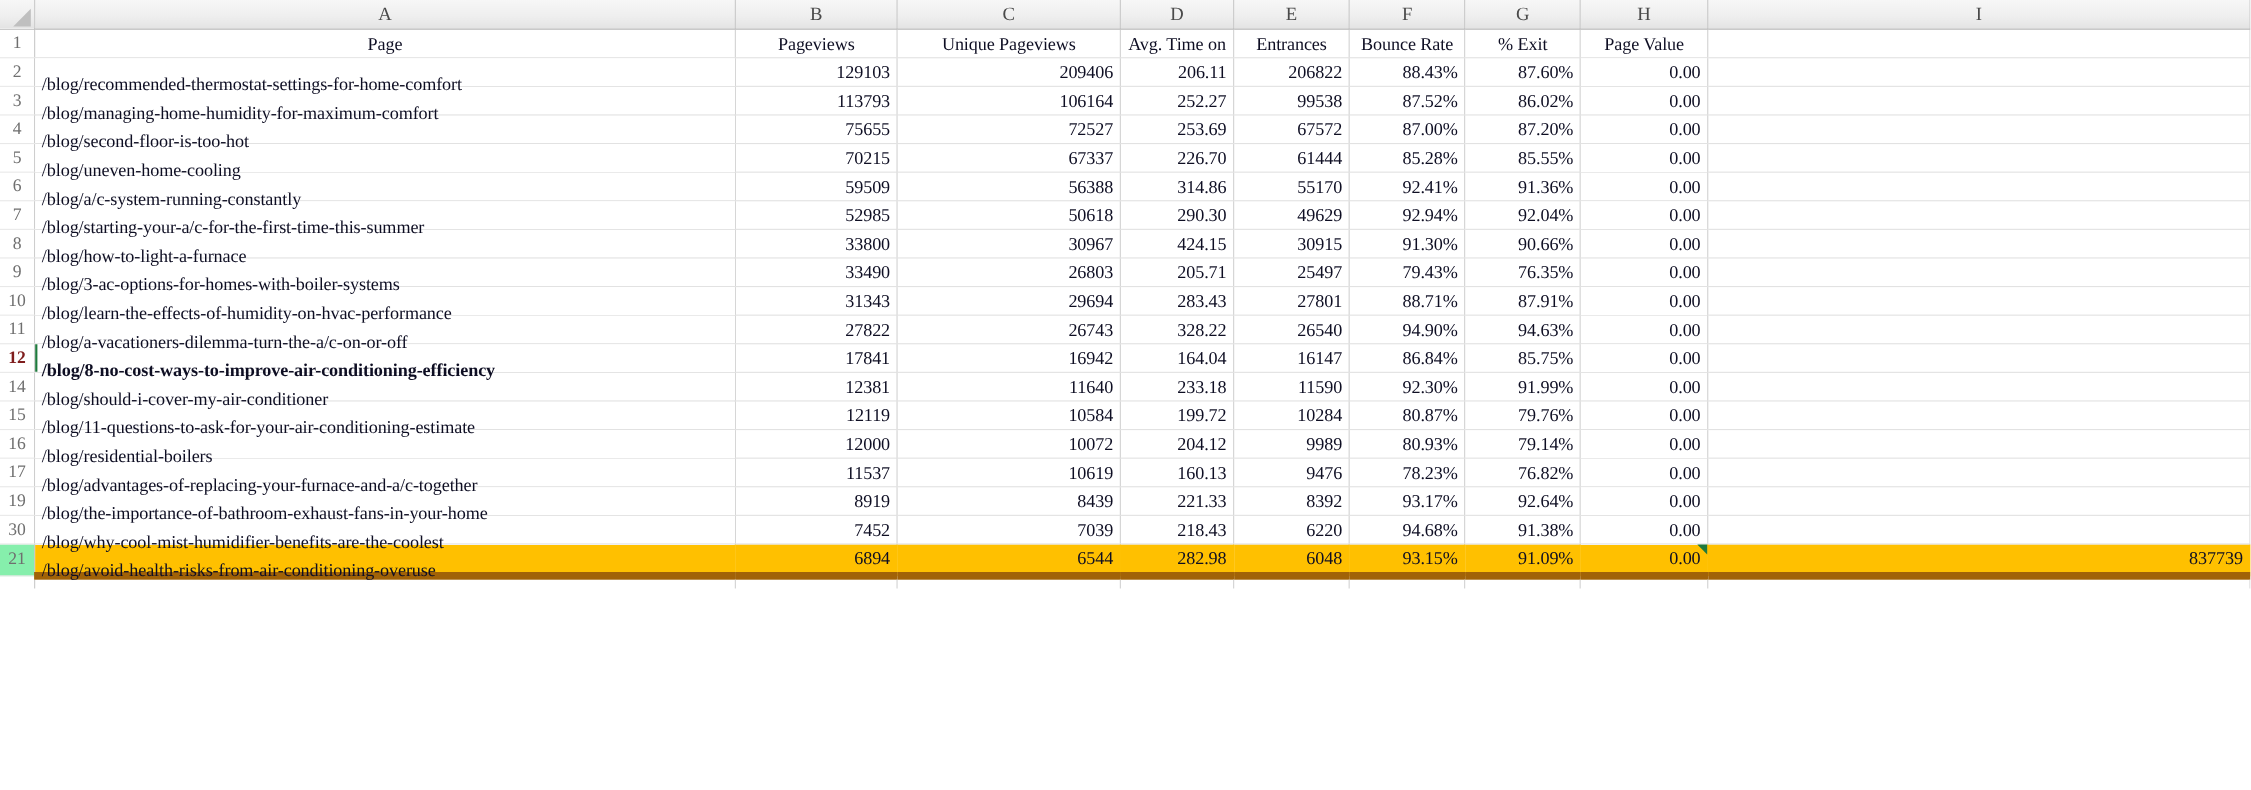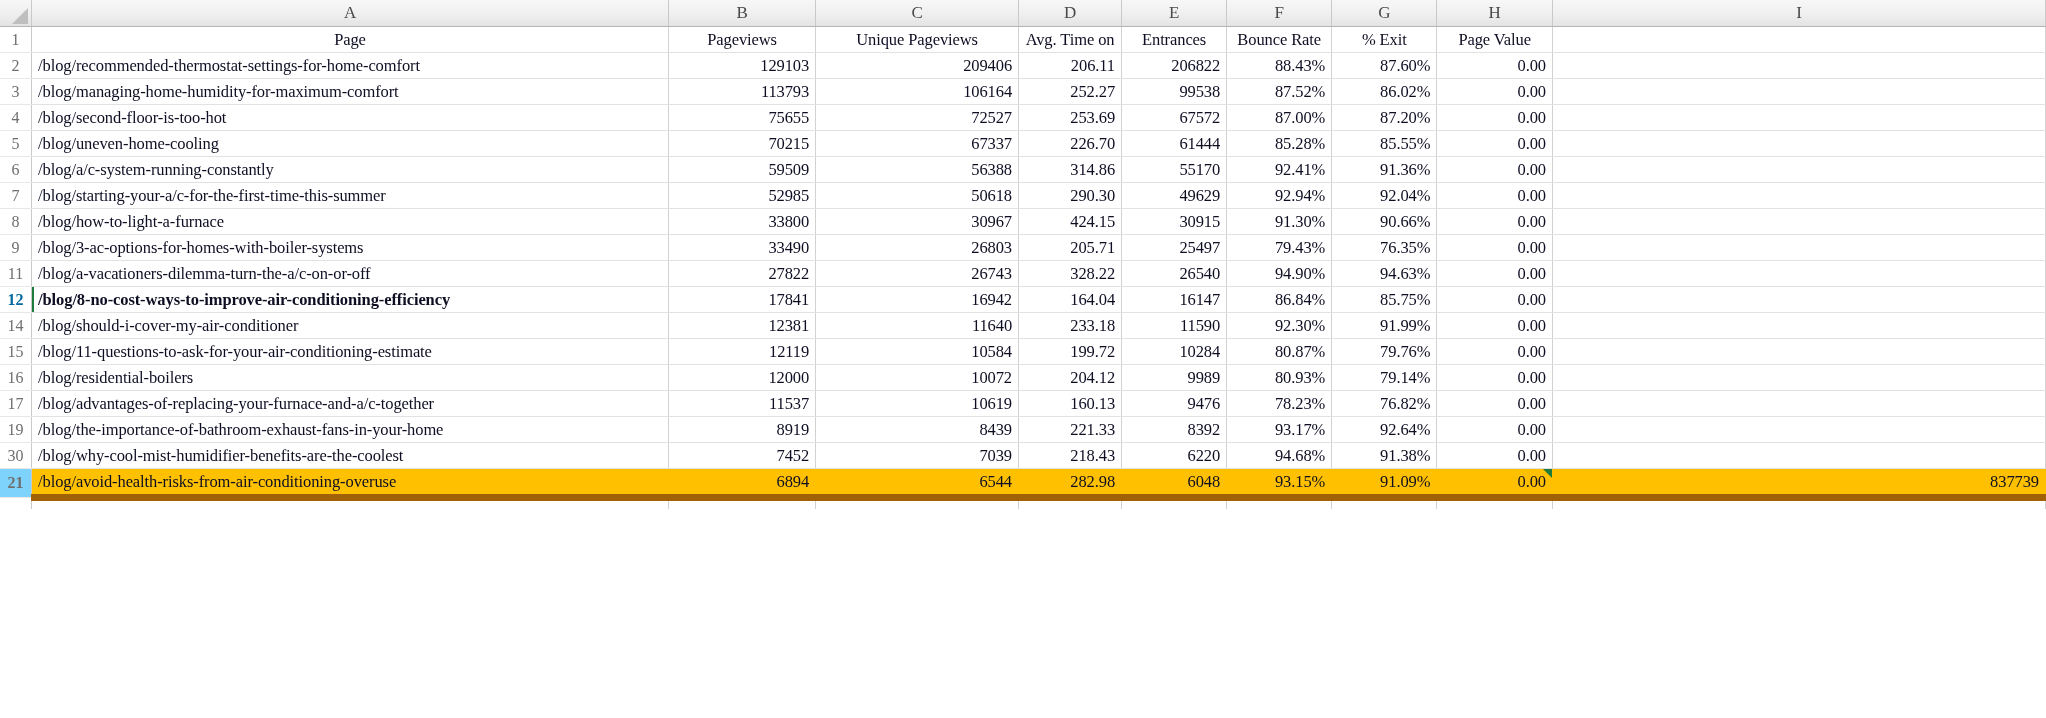--- a/index.html
+++ b/index.html
@@ -56,21 +56,21 @@
     border-bottom:1px solid #e8e8e8;
     text-align:center;
     font-size:16px;
     color:#6f6f6f;
     font-family:"Liberation Serif", serif;
     padding:0;
     vertical-align:middle;
     height:25px;
   }
   tr.active td.rownum{
-    color:#0369a1;
+    color:#7f1d1d;
     font-weight:bold;
   }
   
   td.cell{
     height:25px;
     border-right:1px solid #d2d2d2;
     border-bottom:1px solid #e2e2e2;
     font-size:16.5px;
     color:#0e0e23;
     padding:0 6px;
@@ -82,33 +82,33 @@
     letter-spacing:-0.1px;
   }
   td.num{ text-align:right; }
   td.txt{ text-align:center; }
   
   tr.hdrrow td.cell{ color:#0e0e23; }
   
   td.overflow{ position:relative; overflow:visible; }
   td.overflow span.of{
     position:absolute;
-    left:6px; top:0;
+    left:6px; top:11px;
     line-height:25px;
     white-space:nowrap;
     z-index:5;
   }
   
   tr.highlight td.cell{
     background:#ffc000;
     border-bottom:7px solid #a16207;
     border-right:1px solid #ffc000;
     font-family:Liberation Serif, serif;
   }
-  tr.highlight td.rownum{ background:#7dd3fc;font-weight:bold; }
+  tr.highlight td.rownum{ background:#86efac; }
   
   td.marker{ position:relative; }
   td.marker .cmt{
     position:absolute;
     top:0; right:0;
     width:0;height:0;
     border-top:9px solid #1f7a3d;
     border-left:9px solid transparent;
   }
   
@@ -271,20 +271,34 @@
           <td class="cell num">33490</td>
           <td class="cell num">26803</td>
           <td class="cell num">205.71</td>
           <td class="cell num">25497</td>
           <td class="cell num">79.43%</td>
           <td class="cell num">76.35%</td>
           <td class="cell num marker">0.00</td>
           <td class="cell num"></td>
         </tr>
         <tr>
+          <td class="rownum">10</td>
+          <td class="cell txt overflow">
+            <span class="of">/blog/learn-the-effects-of-humidity-on-hvac-performance</span>
+          </td>
+          <td class="cell num">31343</td>
+          <td class="cell num">29694</td>
+          <td class="cell num">283.43</td>
+          <td class="cell num">27801</td>
+          <td class="cell num">88.71%</td>
+          <td class="cell num">87.91%</td>
+          <td class="cell num marker">0.00</td>
+          <td class="cell num"></td>
+        </tr>
+        <tr>
           <td class="rownum">11</td>
           <td class="cell txt overflow">
             <span class="of">/blog/a-vacationers-dilemma-turn-the-a/c-on-or-off</span>
           </td>
           <td class="cell num">27822</td>
           <td class="cell num">26743</td>
           <td class="cell num">328.22</td>
           <td class="cell num">26540</td>
           <td class="cell num">94.90%</td>
           <td class="cell num">94.63%</td>

